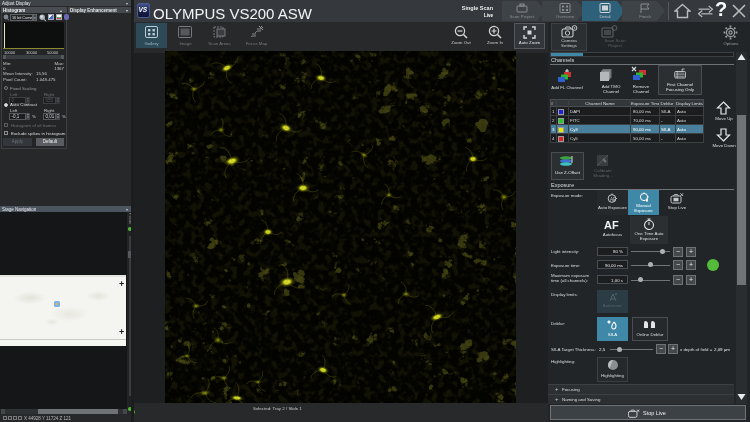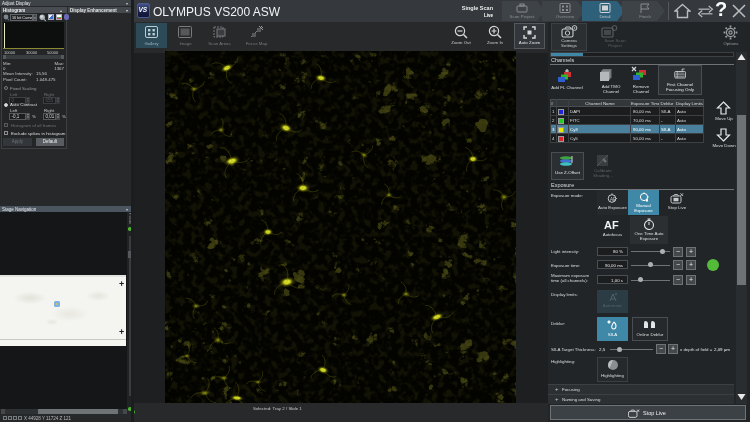--- a/index.html
+++ b/index.html
@@ -9,21 +9,21 @@
 .abs { position:absolute; }
 .t5 { font-size:4.4px; white-space:nowrap; }
 </style>
 </head>
 <body>
 <div id="app">
 
   <div class="abs" style="left:131px;top:0;width:619px;height:22px;background:#35393d;"></div>
   <div class="abs" style="left:137px;top:2.5px;width:13px;height:15px;background:linear-gradient(180deg,#44548a 0%,#17204a 55%,#0f1536 100%);border:1px solid #4a5a90;border-radius:2px;"></div>
   <div class="abs" style="left:138.5px;top:6px;color:#fff;font-size:6.5px;font-weight:bold;font-style:italic;">VS</div>
-  <div class="abs" style="left:153px;top:4.5px;color:#f2f3f4;font-size:12px;">OLYMPUS VS200 ASW</div>
+  <div class="abs" style="left:153px;top:4.5px;color:#f2f3f4;font-size:15px;">OLYMPUS VS200 ASW</div>
 
   <div class="abs" style="left:433px;top:5px;width:60px;text-align:right;color:#eceded;font-size:5.5px;font-weight:bold;">Single Scan</div>
   <div class="abs" style="left:433px;top:12.5px;width:60px;text-align:right;color:#ffffff;font-size:4.5px;font-weight:bold;">Live</div>
   <div class="abs" style="left:503px;top:1px;width:1px;height:20px;background:#26292c;"></div>
 
   <svg class="abs" style="left:502px;top:0px;" width="164" height="22" viewBox="0 0 164 22">
     <polygon points="0,1 35,1 43,11 35,21 0,21" fill="#3e4347"></polygon>
     <polygon points="40,1 75,1 83,11 75,21 40,21" fill="#3e4347"></polygon>
     <polygon points="80,1 115,1 123,11 115,21 80,21" fill="#2e607a"></polygon>
     <polygon points="120,1 155,1 163,11 155,21 120,21" fill="#3e4347"></polygon>

